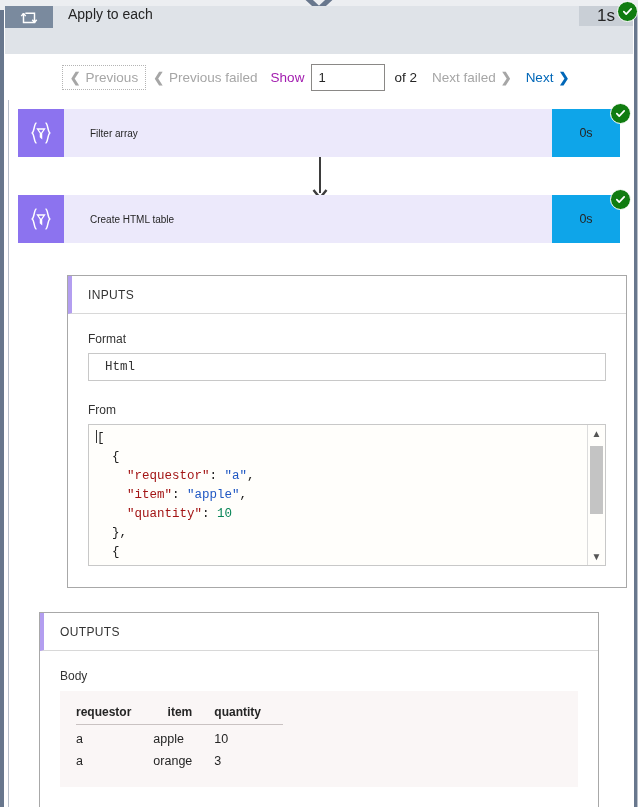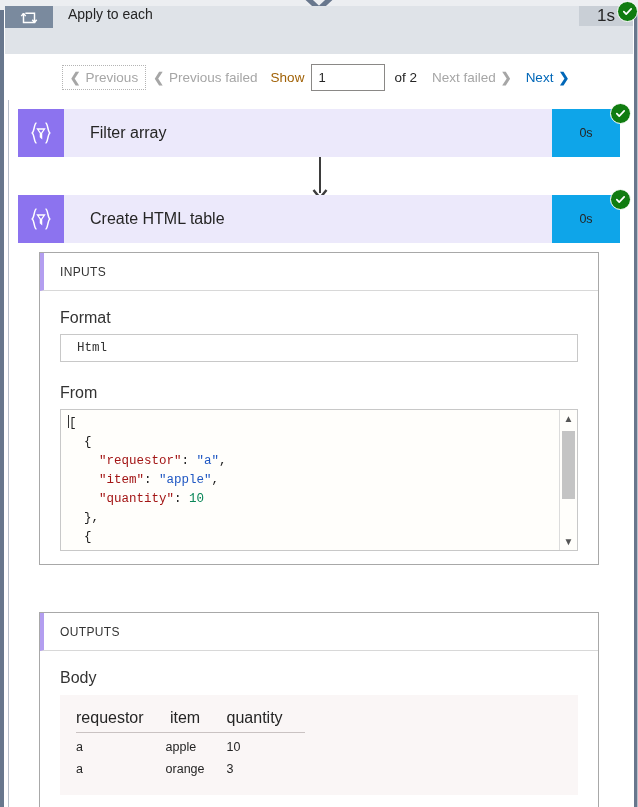--- a/index.html
+++ b/index.html
@@ -117,21 +117,21 @@
     display: inline-flex;
     align-items: center;
     gap: 5px;
     padding: 4px 7px;
     color: #a6a6a6;
     white-space: nowrap;
   }
   .pg-btn.dotted { border: 1px dotted #b4b4b4; }
   .pg-btn.active { color: #0067b8; }
   .pg-label {
-    color: #a16207;
+    color: #a21caf;
     padding: 0 7px 0 6px;
     white-space: nowrap;
   }
   .pg-input {
     width: 74px;
     height: 27px;
     box-sizing: border-box;
     border: 1px solid #8a8886;
     background: #ffffff;
     font-family: "Liberation Sans", sans-serif;
@@ -165,21 +165,21 @@
     display: flex;
     align-items: center;
     justify-content: center;
     color: #ffffff;
   }
   .action-title {
     flex: 1 1 auto;
     display: flex;
     align-items: center;
     padding-left: 26px;
-    font-size: 16px;
+    font-size: 10px;
     color: #252525;
   }
   .action-duration {
     width: 68px;
     flex: none;
     background: #0ea5e9;
     display: flex;
     align-items: center;
     justify-content: center;
     font-size: 12.5px;
@@ -211,21 +211,21 @@
     display: flex;
     align-items: center;
     padding-left: 16px;
     font-size: 12px;
     letter-spacing: 0.35px;
     color: #333333;
   }
   .section-body { padding: 18px 20px 22px 20px; }
 
   .field-label {
-    font-size: 16px;
+    font-size: 12px;
     color: #333333;
     margin-bottom: 7px;
   }
   .field-label.spaced { margin-top: 22px; }
 
   .readonly-box {
     width: 100%;
     height: 28px;
     box-sizing: border-box;
     border: 1px solid #c8c8c8;
@@ -297,24 +297,24 @@
   }
 
   
   .out-table {
     background: #faf6f6;
     padding: 14px 16px 18px 16px;
     margin-top: 8px;
   }
   table.ht { border-collapse: collapse; }
   table.ht th {
-    font-size: 16px;
-    font-weight: normal;
-    color: #252525;
-    text-align: center;
+    font-size: 12px;
+    font-weight: bold;
+    color: #252525;
+    text-align: right;
     padding: 0 22px 5px 0;
     border-bottom: 1px solid #c9c2c2;
     white-space: nowrap;
   }
   table.ht td {
     font-size: 12.5px;
     color: #252525;
     text-align: left;
     padding: 7px 22px 1px 0;
     white-space: nowrap;
@@ -406,21 +406,21 @@
   </div>
   <div class="action-title">Create HTML table</div>
   <div class="action-duration">0s</div>
 </div>
 <div class="status-badge" style="left:610px; top:189px;">
   <svg width="11" height="11" viewBox="0 0 12 12">
     <path d="M2 6.2 L4.6 8.8 L10 3.2" fill="none" stroke="#ffffff" stroke-width="1.9" stroke-linecap="round" stroke-linejoin="round"></path>
   </svg>
 </div>
 
-<div class="details-card" style="top:252px; height:313px;">
+<div class="details-card" style="top:275px; height:313px;margin-left:28px;">
   <div class="section-head">INPUTS</div>
   <div class="section-body">
     <div class="field-label">Format</div>
     <div class="readonly-box">Html</div>
 
     <div class="field-label spaced">From</div>
     <div class="code-area">
       <div class="code-scroll" id="code-scroll">
           <div class="code-line"><span class="caret"></span><span class="tok-punct">[</span></div>
           <div class="code-line"><span class="tok-punct">  {</span></div>

